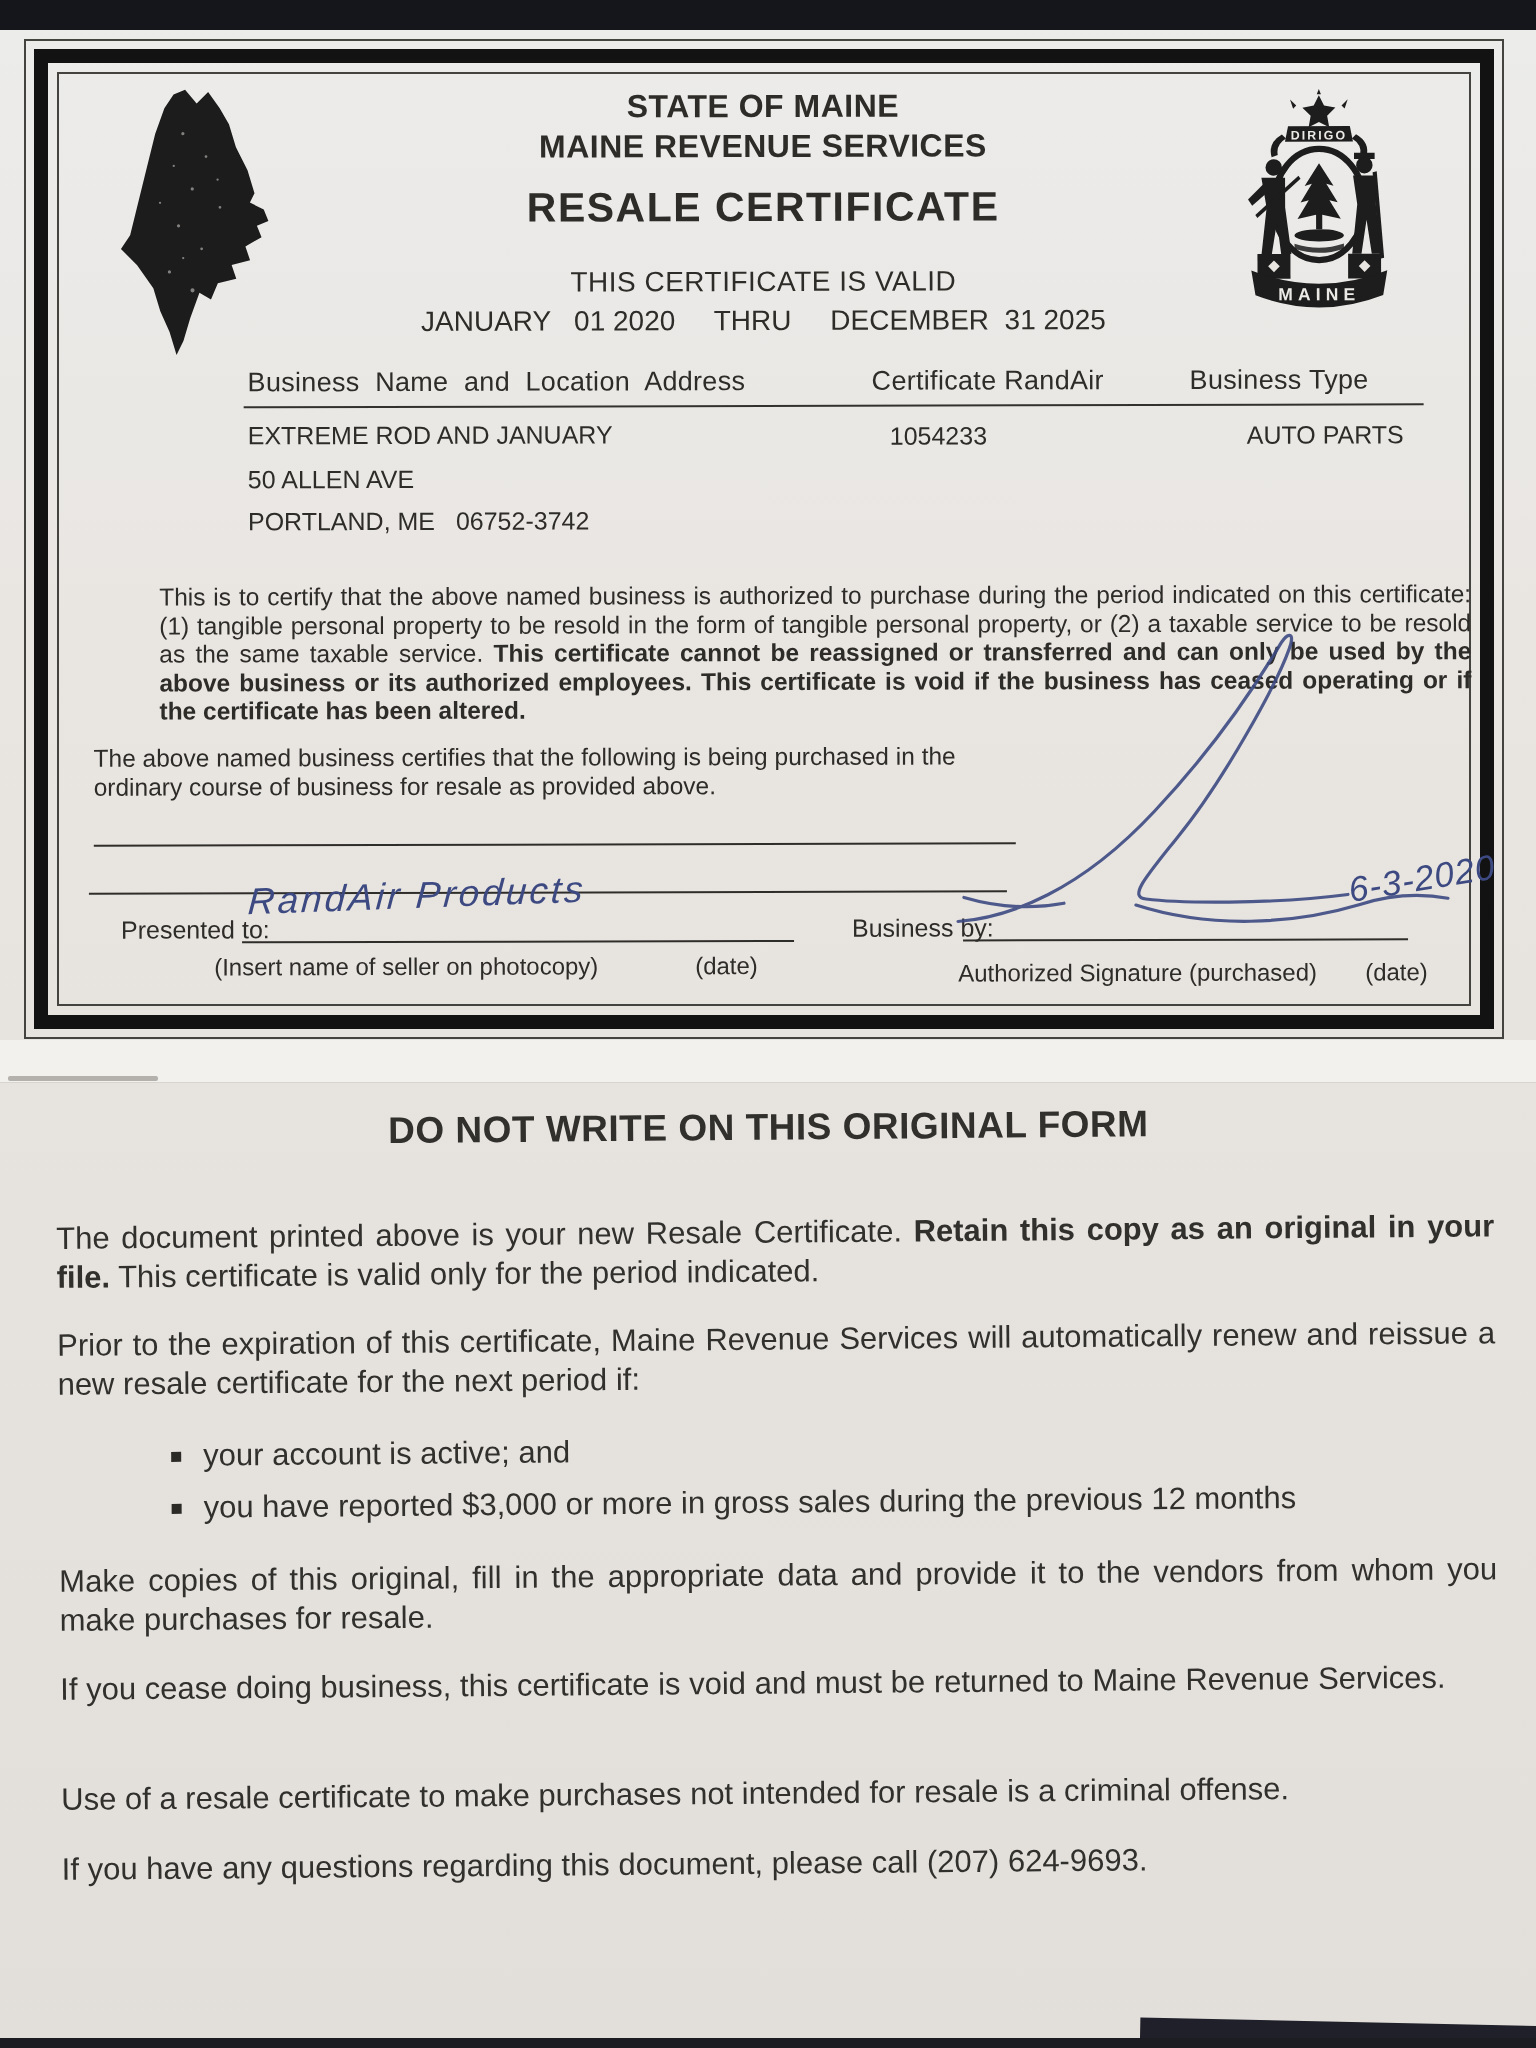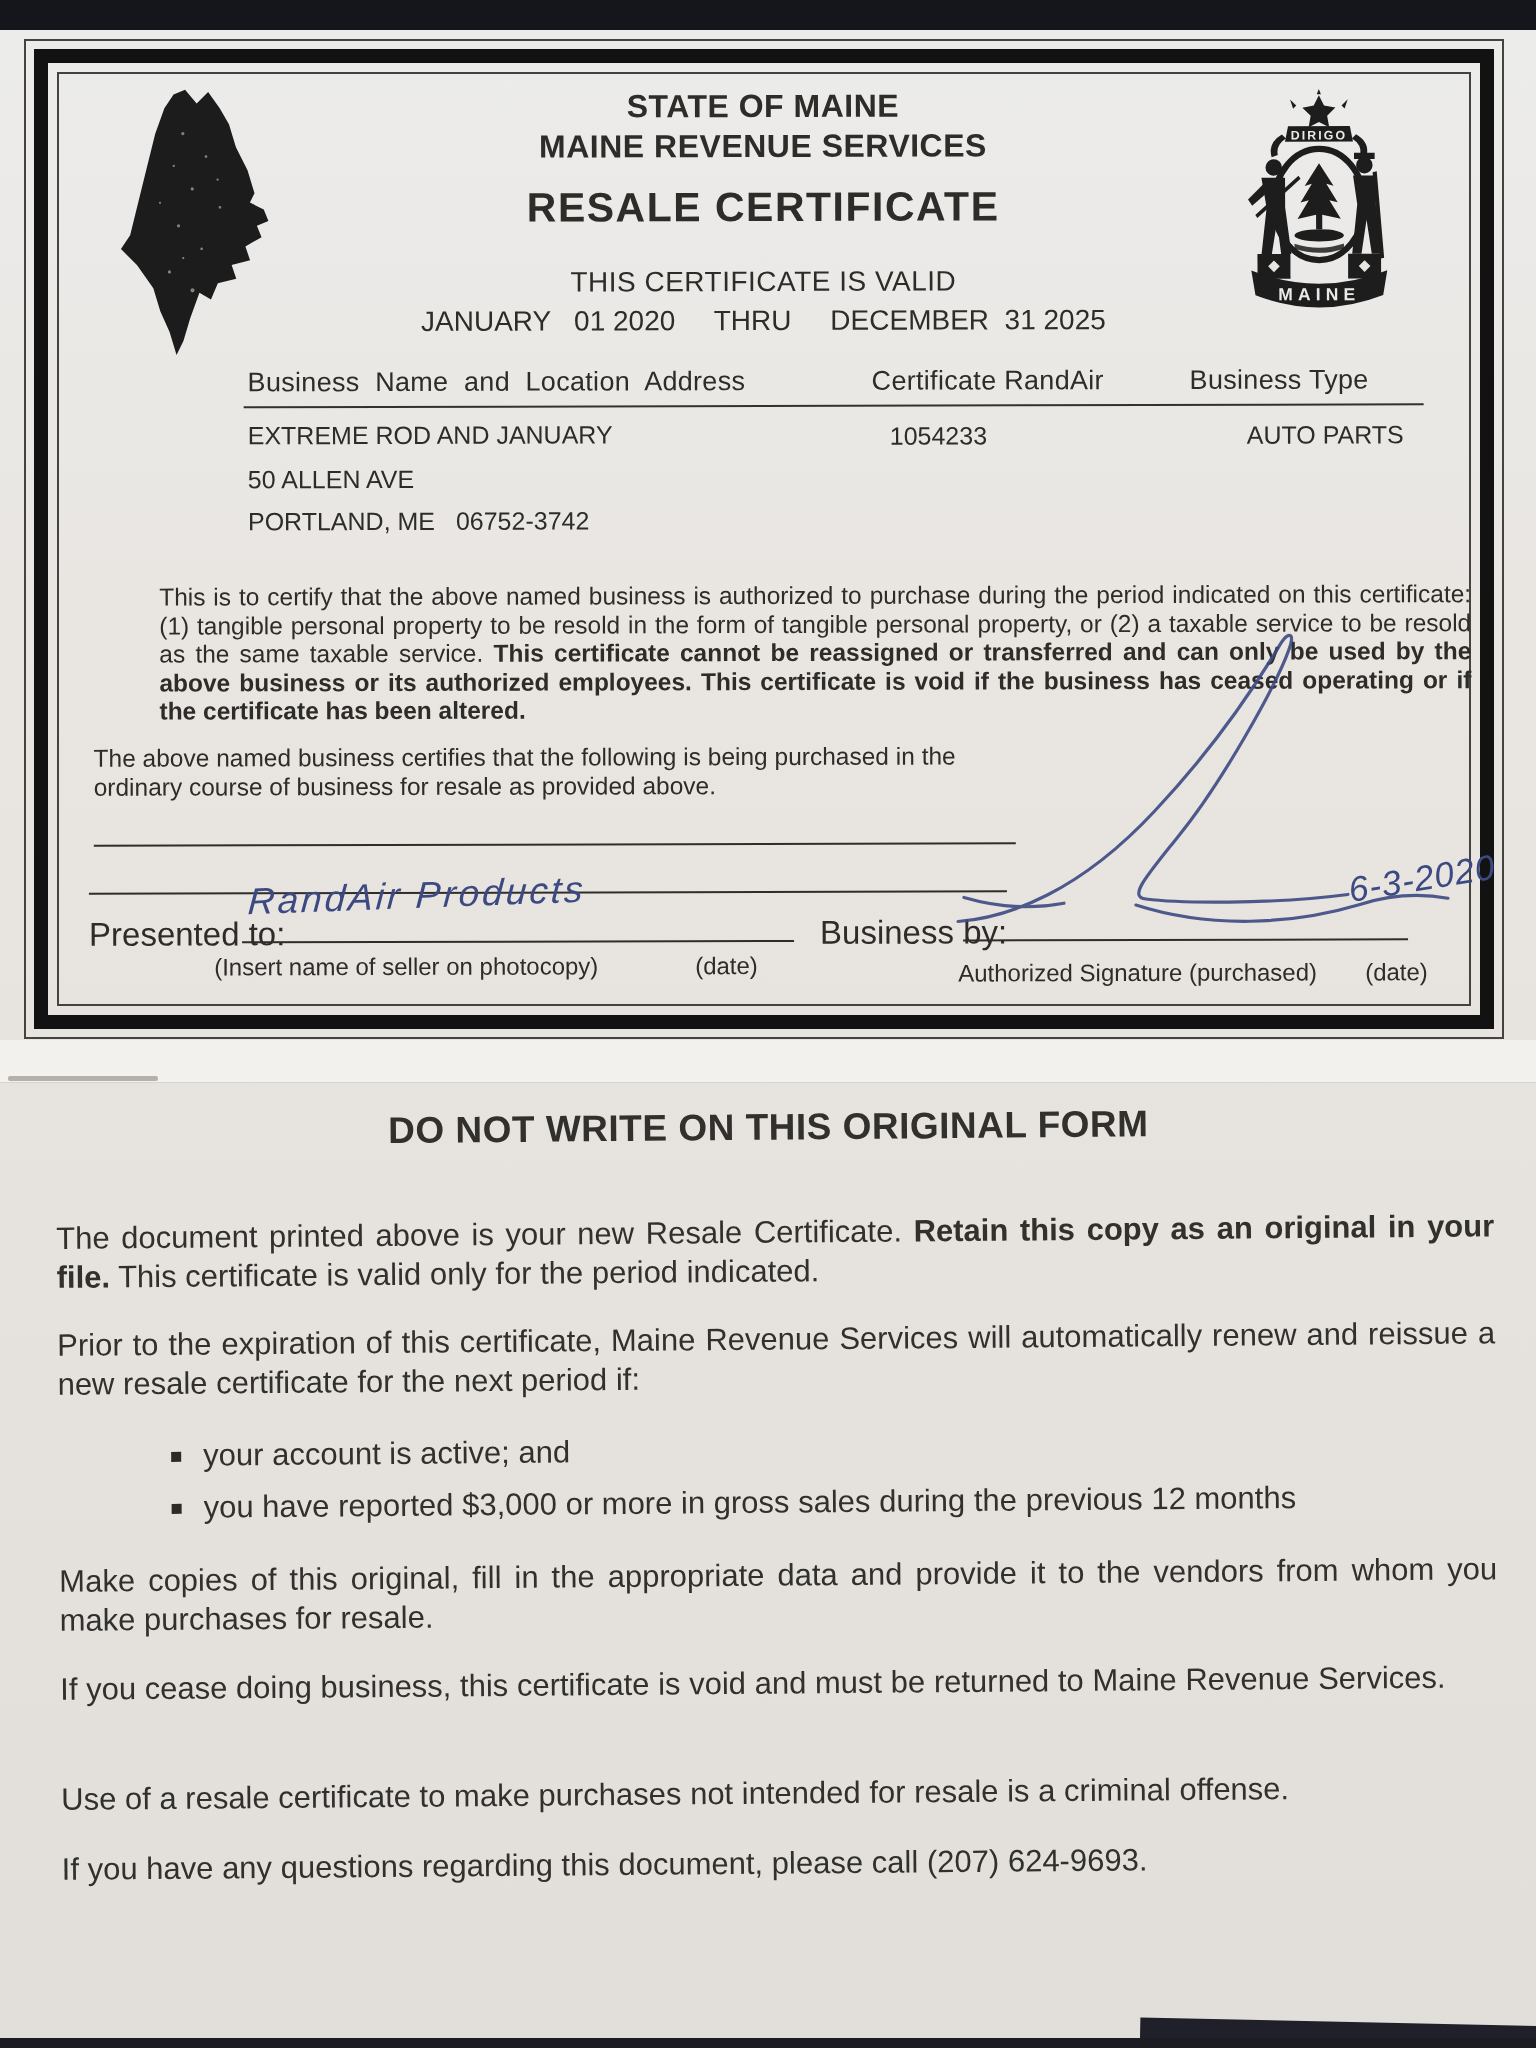--- a/index.html
+++ b/index.html
@@ -25,21 +25,21 @@
   .cert-title{top:110px;font-size:41px;letter-spacing:1.5px;}
   .valid-1{top:192px;font-size:28px;letter-spacing:0.5px;}
   .valid-2{top:231px;font-size:28px;white-space:pre;}
   .tbl-h{top:292px;font-size:27px;letter-spacing:0.3px;white-space:pre;}
   .tbl-underline{left:185px;top:331px;width:1180px;height:2px;background:#33312e;}
   .val{font-size:25px;white-space:pre;}
   .certify{left:100px;top:508px;width:1312px;font-size:24.5px;line-height:28.5px;text-align:justify;}
   .certify b{font-weight:bold;}
   .purchase{left:34px;top:668px;width:950px;font-size:24.5px;line-height:29px;}
   .blank-line{height:2px;background:#2f2d2a;}
-  .sig-label{font-size:33px;}
+  .sig-label{font-size:25px;margin-left:32px;}
   .sig-hint{font-size:24px;}
   .sig-line{height:2px;background:#2f2d2a;}
   .ink{color:#3d4a82;}
   .hand-name{left:188px;top:800px;font-size:37px;font-style:italic;letter-spacing:3px;
              transform:rotate(-2deg) skewX(-6deg);white-space:pre;}
   .hand-date{left:1288px;top:786px;font-size:35px;font-style:italic;letter-spacing:1px;
              transform:rotate(-9deg);white-space:pre;}
   
   .lower{left:0px;top:1090px;width:1536px;transform:rotate(-0.5deg);transform-origin:40% 0;color:#31302d;}
   .lower .abs{position:absolute;}

